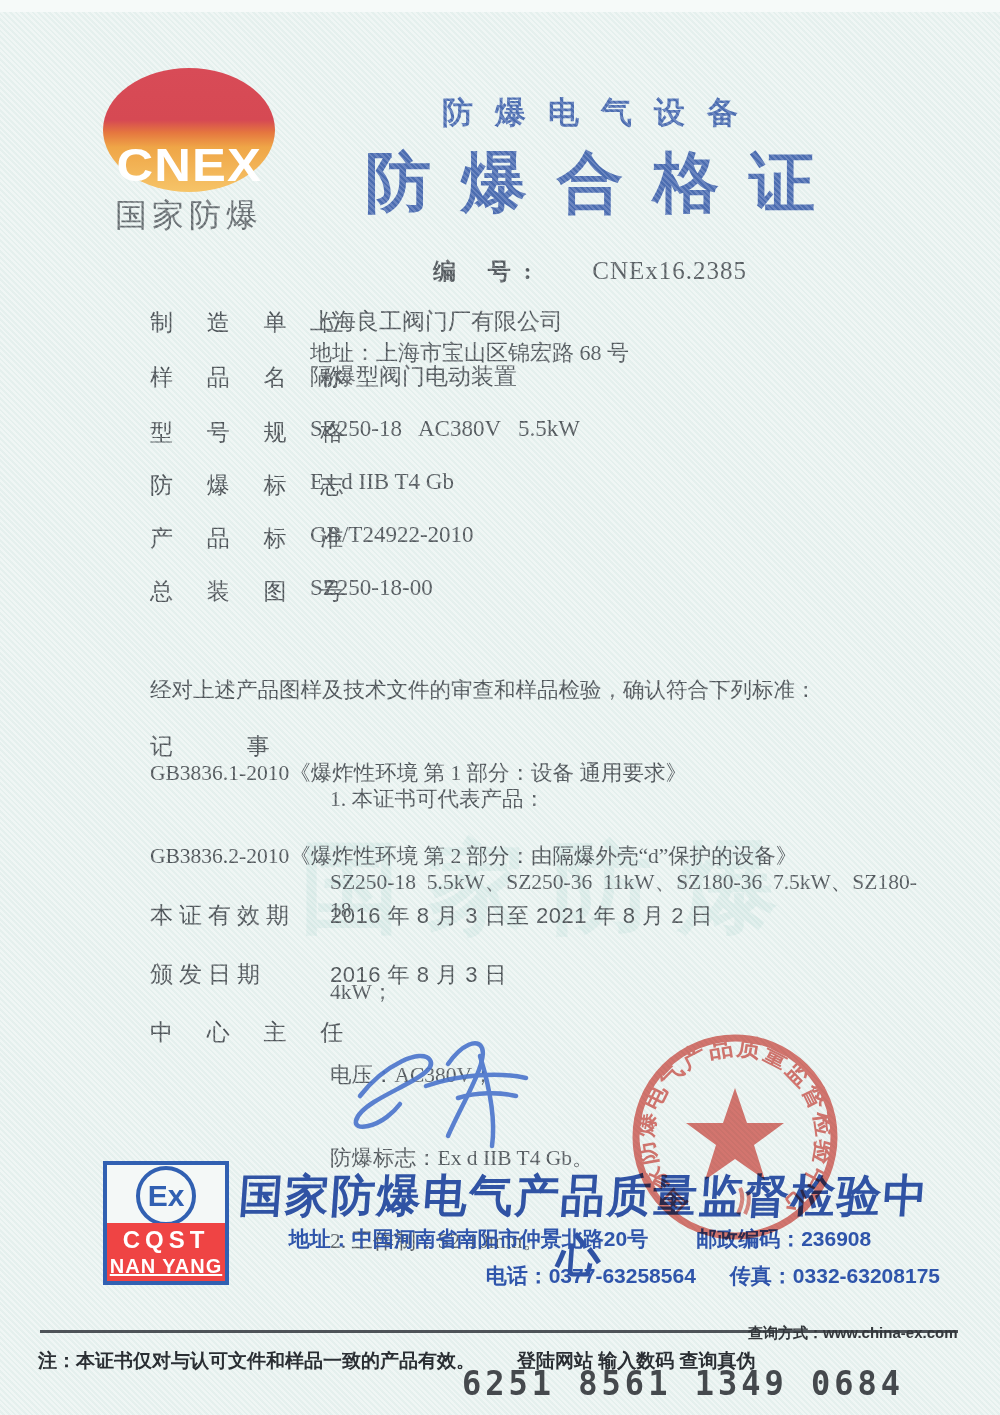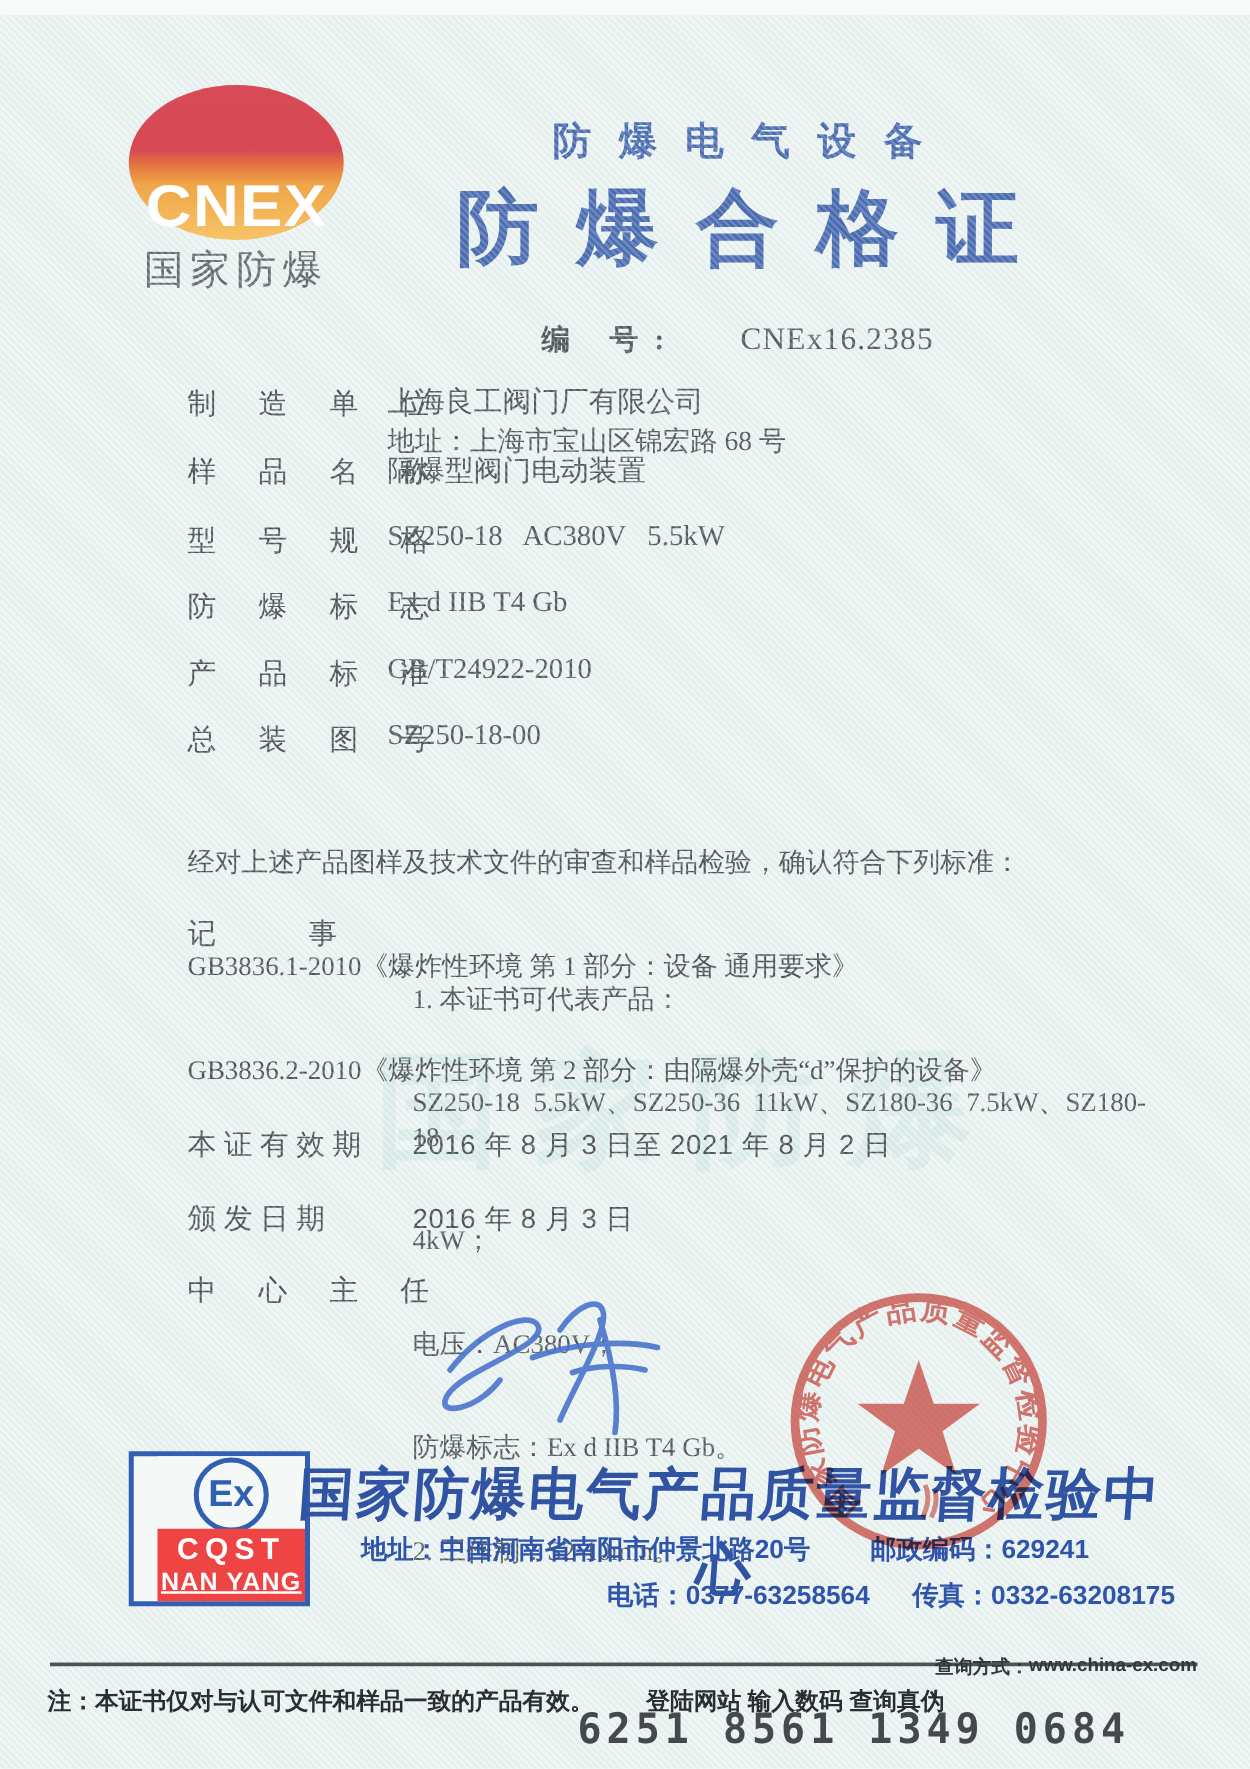--- a/index.html
+++ b/index.html
@@ -86,21 +86,20 @@
   
   .signature{left:330px;top:1022px;z-index:3;}
   .stamp{left:628px;top:1018px;z-index:4;mix-blend-mode:multiply;opacity:.88;}
 
   
   .badge{
     left:103px;top:1149px;width:118px;height:116px;
     border:4px solid #3160b2;background:#f4f8f7;z-index:2;
     display:flex;flex-direction:column;
     font-family:"Liberation Sans", sans-serif;
-    padding-left:19px;
   }
   .badge-top{height:58px;display:flex;align-items:center;justify-content:center;background:#f4f8f7;}
   .badge-circle{
     width:52px;height:52px;border:4px solid #3160b2;border-radius:50%;
     display:flex;align-items:center;justify-content:center;margin-top:4px;background:transparent;
   }
   .badge-ex{color:#3160b2;font-weight:bold;font-size:30px;}
   .badge-bottom{flex:1;background:#ef4444;color:#fff;text-align:center;padding-top:3px;}
   .badge-cqst{font-size:24px;letter-spacing:5px;font-weight:bold;}
   .badge-ny{font-size:20px;letter-spacing:1px;font-weight:bold;margin-top:1px;text-decoration:underline;}
@@ -230,21 +229,21 @@
     </div>
     <div class="badge-bottom">
       <div class="badge-cqst">CQST</div>
       <div class="badge-ny">NAN YANG</div>
     </div>
   </div>
 
   <div class="abs org-name">国家防爆电气产品质量监督检验中心</div>
   <div class="abs org-line1">
     <span>地址：中国河南省南阳市仲景北路20号</span>
-    <span>邮政编码：629241</span>
+    <span>邮政编码：236908</span>
   </div>
   <div class="abs org-line2">
     <span>电话：0377-63258564</span>
     <span>传真：0332-63208175</span>
   </div>
 
   <div class="abs divider"></div>
   <div class="abs foot-note">
     <span>注：本证书仅对与认可文件和样品一致的产品有效。</span>
     <span>登陆网站 输入数码 查询真伪</span>

